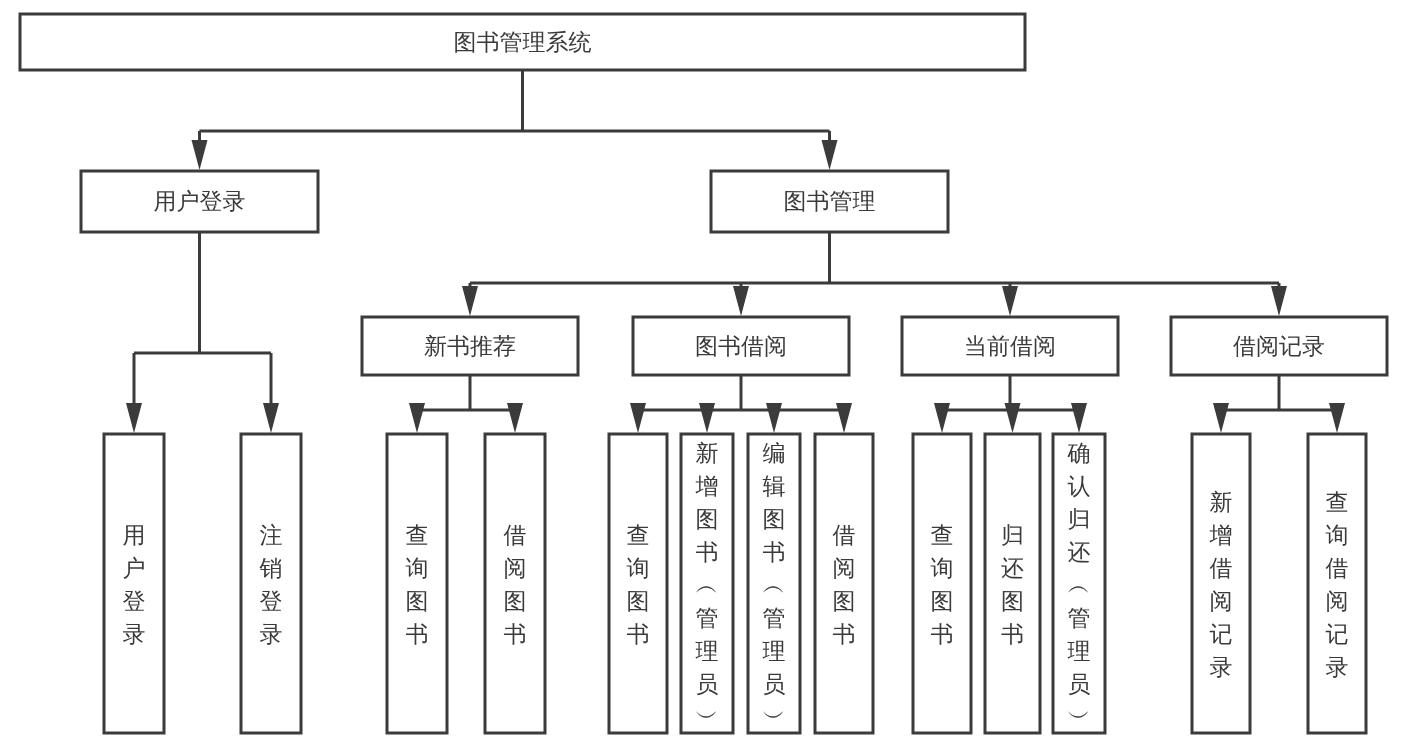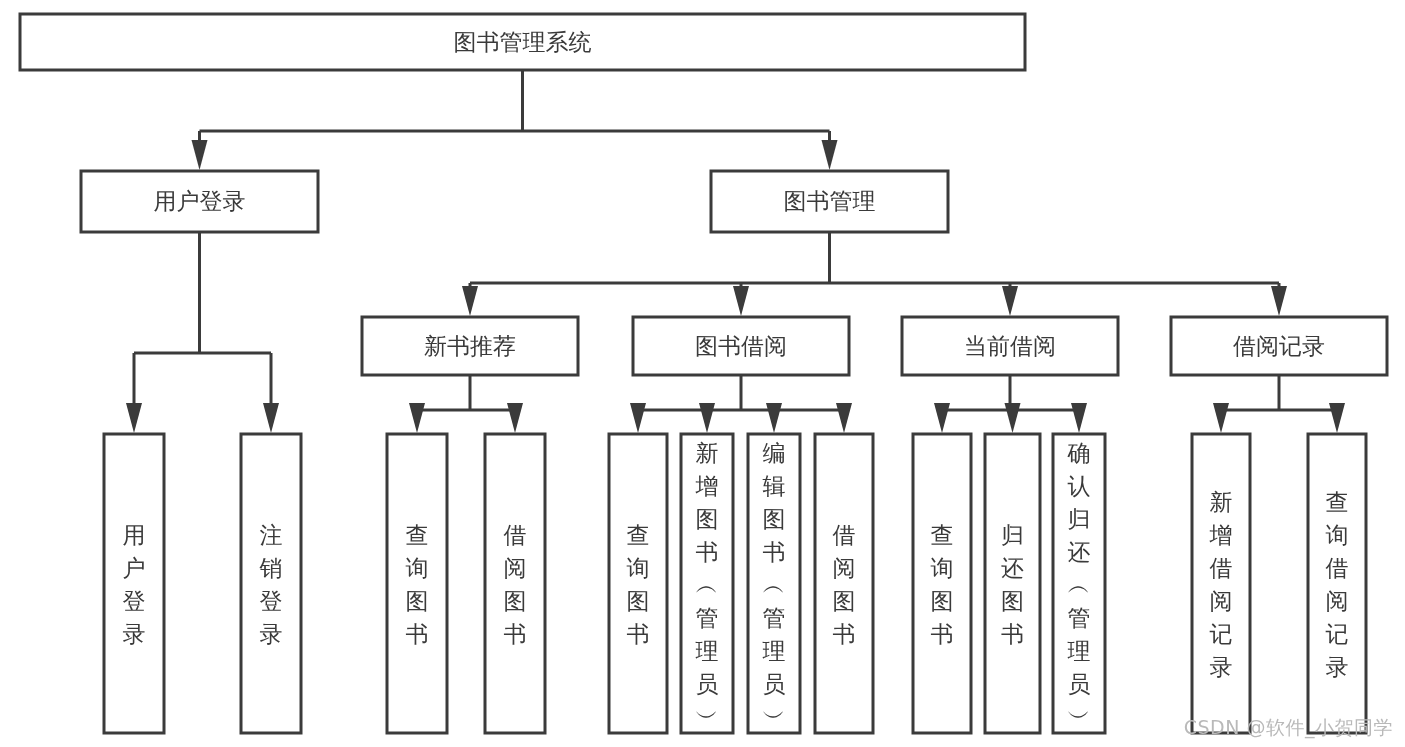--- a/index.html
+++ b/index.html
@@ -214,14 +214,13 @@
         <g>
           <rect class="node-rect" x="1192" y="434" width="58" height="299"></rect>
           <text class="node-label-v" x="1221" y="510.24"><tspan x="1221" dy="0">新</tspan><tspan x="1221" dy="33">增</tspan><tspan x="1221" dy="33">借</tspan><tspan x="1221" dy="33">阅</tspan><tspan x="1221" dy="33">记</tspan><tspan x="1221" dy="33">录</tspan></text>
         </g>
         <g>
           <rect class="node-rect" x="1308" y="434" width="58" height="299"></rect>
           <text class="node-label-v" x="1337" y="510.24"><tspan x="1337" dy="0">查</tspan><tspan x="1337" dy="33">询</tspan><tspan x="1337" dy="33">借</tspan><tspan x="1337" dy="33">阅</tspan><tspan x="1337" dy="33">记</tspan><tspan x="1337" dy="33">录</tspan></text>
         </g>
       </g>
   </svg>
-  <div class="watermark">CSDN @软件_小贺同学</div>
 </div>
 
 </body></html>

